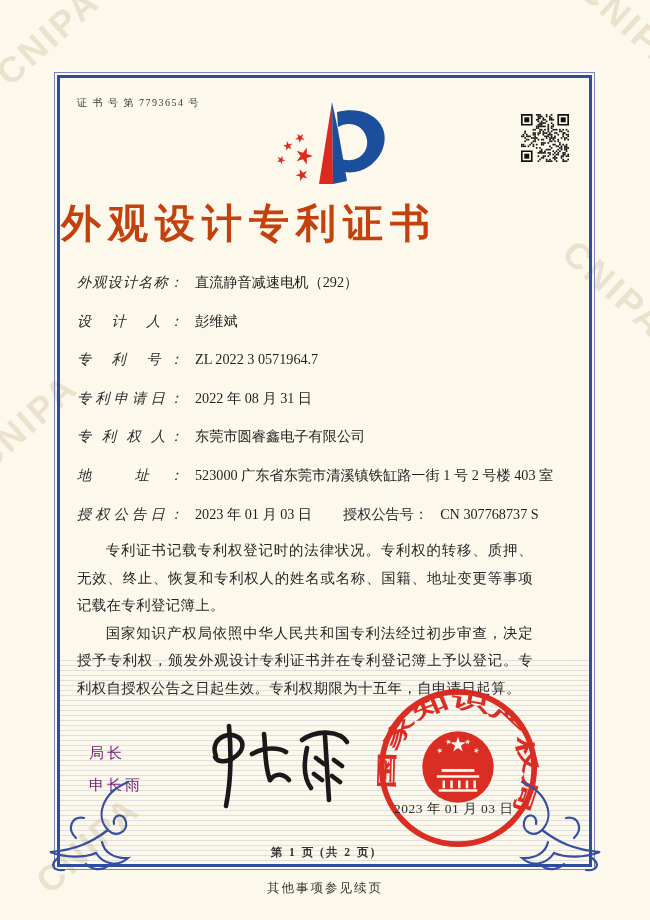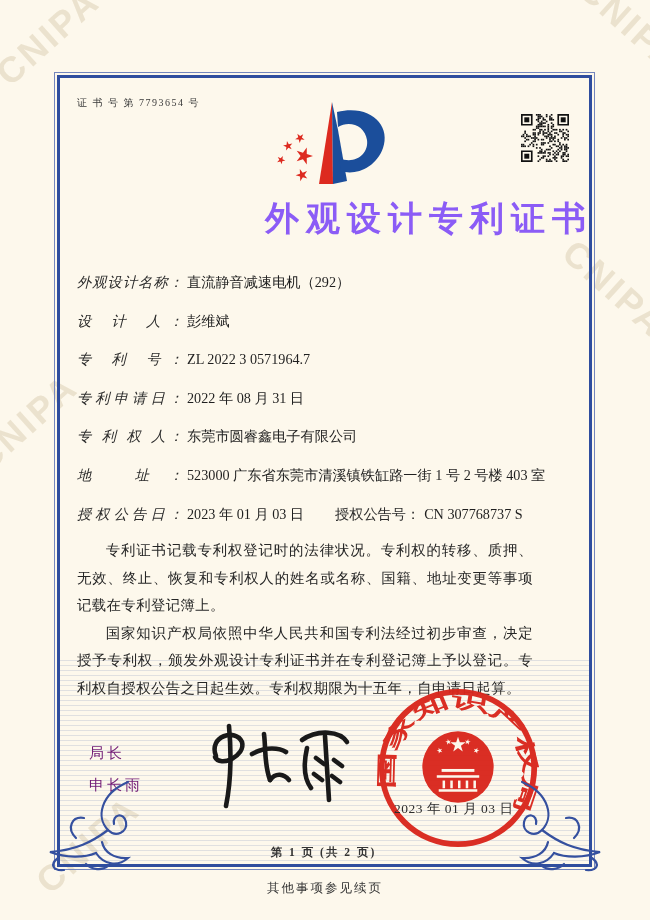--- a/index.html
+++ b/index.html
@@ -35,31 +35,31 @@
   }
   .flourish{position:absolute; z-index:3;}
   .flourish.left{left:42px; top:778px;}
   .flourish.right{left:516px; top:778px; transform:scaleX(-1);}
   
   .cert-no{position:absolute; left:77px; top:96px; font-size:10px; letter-spacing:1.5px; color:#3a3a3a; z-index:2;}
   .logo{position:absolute; left:263px; top:96px; z-index:2;}
   .qr{position:absolute; left:521px; top:114px; z-index:2;}
   .title{
     position:absolute; left:54px; width:539px; top:196px; z-index:2;
-    text-align:right; font-size:34px; font-weight:bold; letter-spacing:7px;
-    padding-left:7px; box-sizing:border-box; color:#8b5cf6;
+    text-align:left; font-size:40px; font-weight:bold; letter-spacing:7px;
+    padding-left:7px; box-sizing:border-box; color:#c2410c;
   }
   
   .fields{position:absolute; left:77px; top:270px; width:500px; z-index:2;}
   .row{margin-bottom:14.6px; line-height:24px; font-size:14.2px; white-space:nowrap;}
   .row .lbl{
     display:inline-block; width:106px; vertical-align:baseline;
     text-align:justify; text-align-last:justify; color:#2b2b2b;font-style:italic;
   }
-  .row .val{color:#1f1f1f; margin-left:4px;}
+  .row .val{color:#1f1f1f; margin-left:12px;}
   .row .val.grantdate{display:inline-block; width:146px;}
   .row .lbl2{color:#2b2b2b; margin-left:2px;}
   
   .paras{
     position:absolute; left:77px; top:537px; width:456px; z-index:2;
     font-size:14.4px; line-height:27.5px; text-align:justify;
     color:#262626; letter-spacing:.4px;
   }
   .paras p{margin:0; text-indent:2em;}
   

